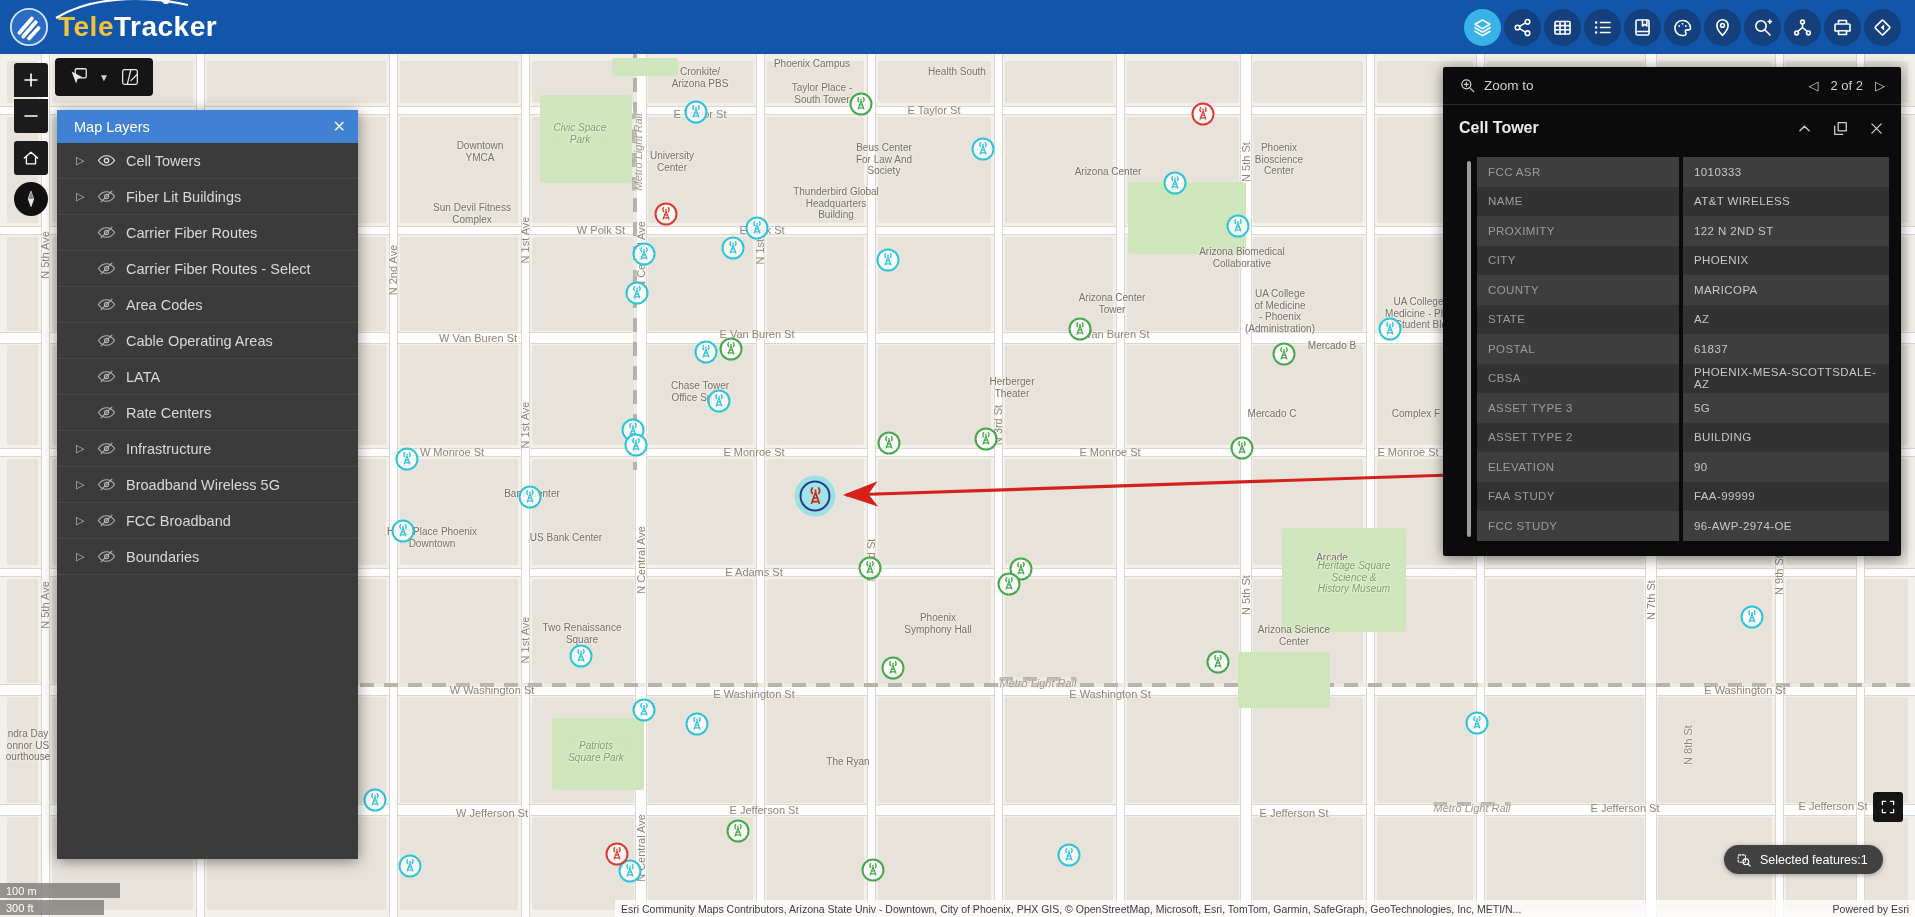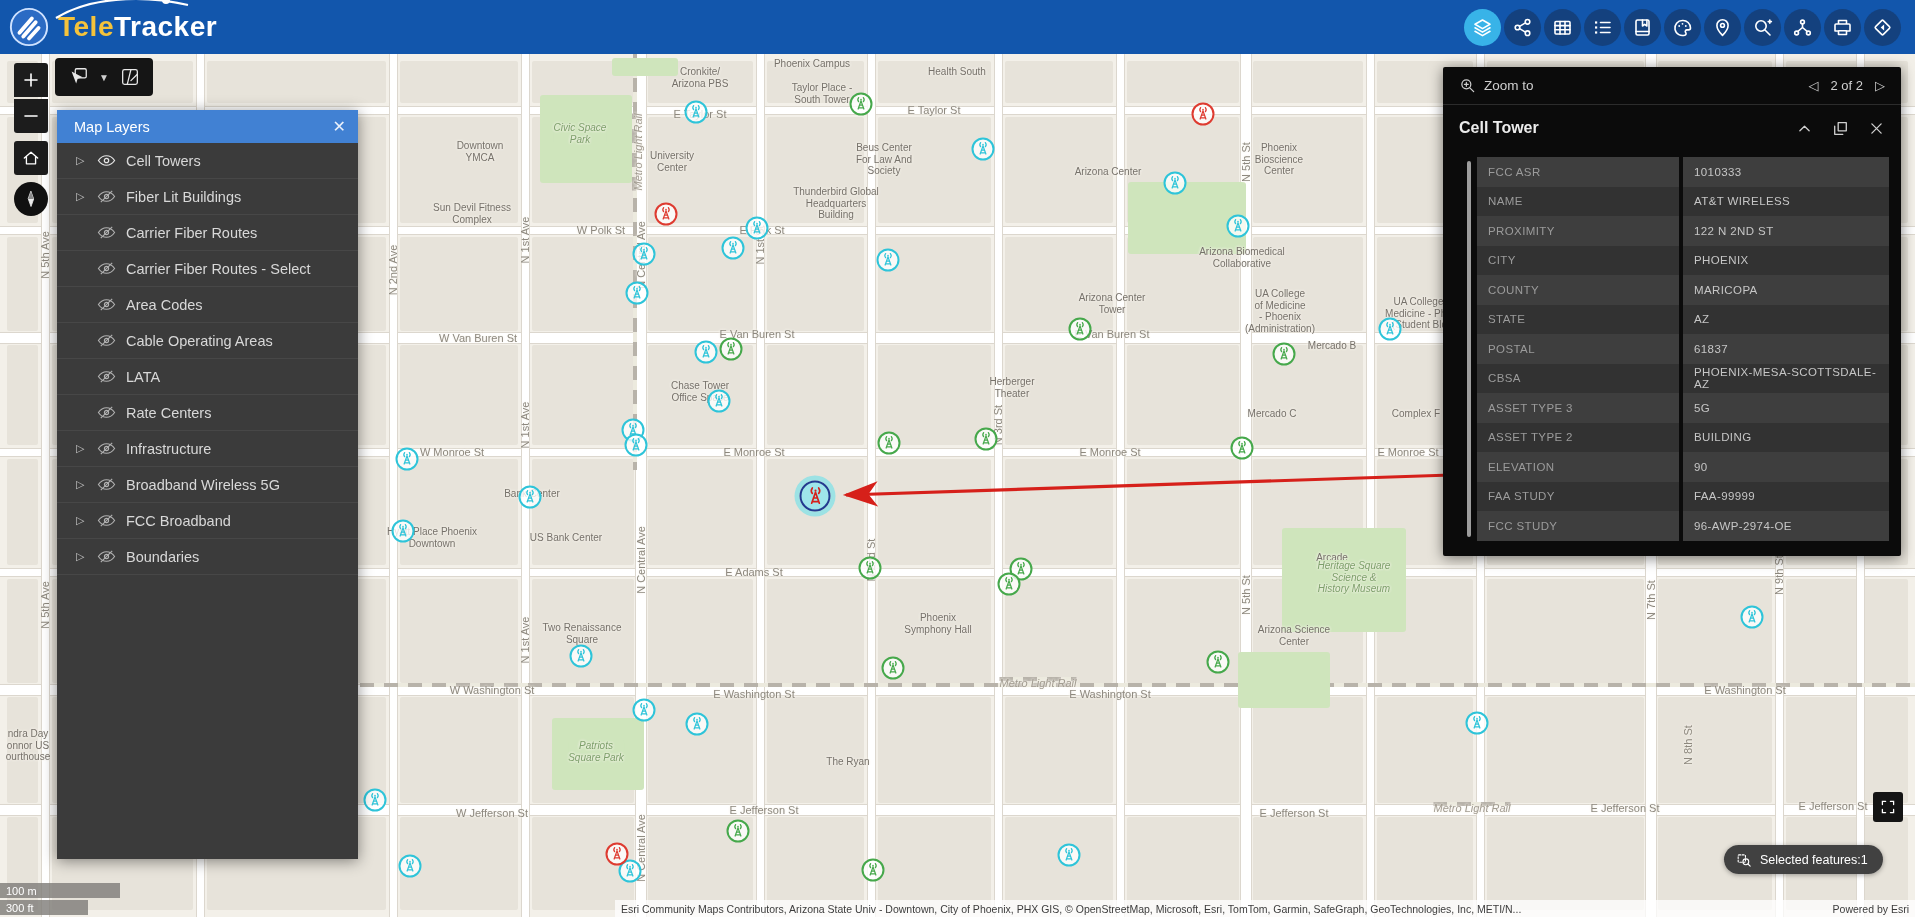--- a/index.html
+++ b/index.html
@@ -86,21 +86,21 @@
 .frow.odd .fl,.frow.odd .fv{background:#3e3e3e}
 .frow.even .fl,.frow.even .fv{background:#323232}
 
 
 #fullscreen-btn{position:absolute;left:1873px;top:792px;width:30px;height:30px;background:#141414;border:none;border-radius:3px;cursor:pointer;display:flex;align-items:center;justify-content:center;z-index:15}
 #fullscreen-btn svg{width:16px;height:16px;stroke:#fff;fill:none;stroke-width:1.6;stroke-linecap:round}
 #selected-pill{position:absolute;left:1724px;top:845px;height:29px;background:rgba(58,58,58,.96);border-radius:15px;display:flex;align-items:center;gap:8px;padding:0 15px 0 12px;color:#fff;font-size:12.5px;z-index:15;cursor:pointer;box-shadow:0 1px 5px rgba(0,0,0,.35)}
 #selected-pill svg{width:16px;height:16px;stroke:#fff;fill:none;stroke-width:1.5;stroke-linecap:round}
 #scalebar{position:absolute;left:0;bottom:2px;z-index:14;font-size:11px;color:#fff}
 .sbar{background:rgba(128,126,122,.82);height:15px;display:flex;align-items:center;padding-left:6px;margin-top:2px}
-#sbar-m{width:120px}#sbar-ft{width:88px}
+#sbar-m{width:120px}#sbar-ft{width:104px}
 #attribution{position:absolute;left:615px;right:0;bottom:0;height:17px;background:rgba(255,255,255,.75);display:flex;align-items:center;font-size:10.5px;color:#3c3c3c;padding:0 6px;z-index:14}
 #attr-text{white-space:nowrap;overflow:hidden;text-overflow:ellipsis;max-width:1080px}
 #powered-by{margin-left:auto;white-space:nowrap;cursor:pointer}
 </style>
 </head>
 <body>
 
 <div id="app">
 
   <header id="hdr">

